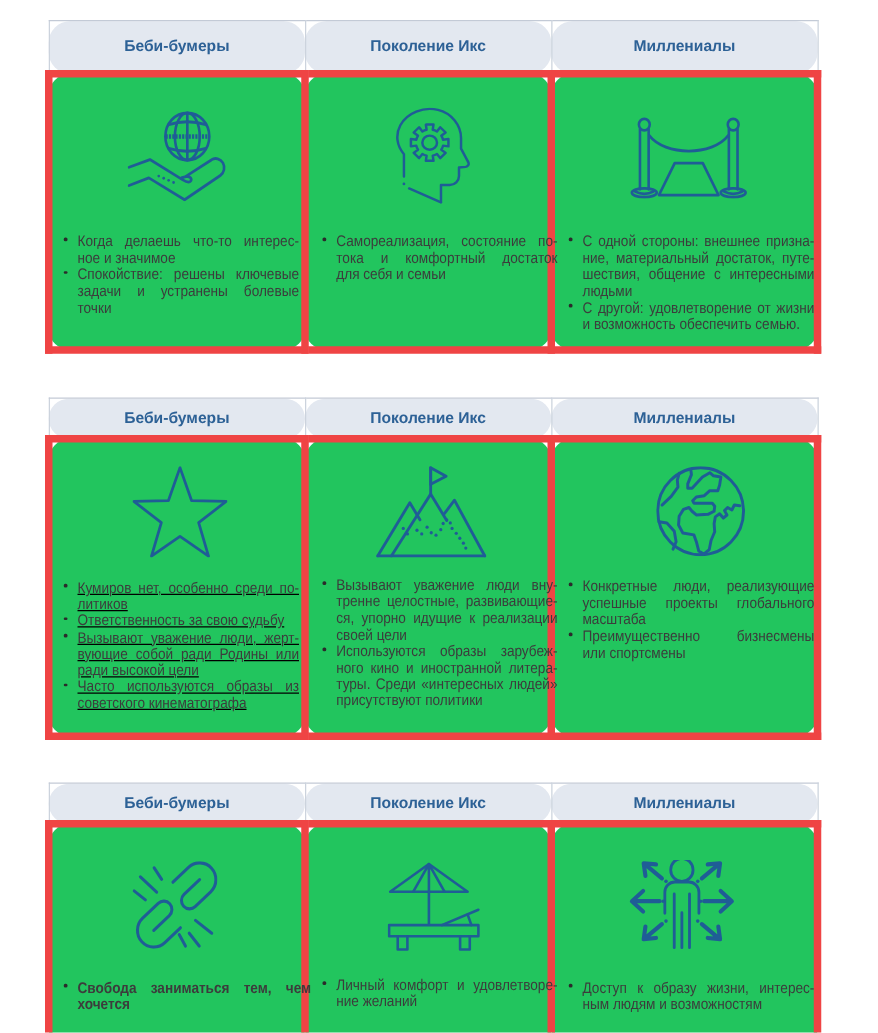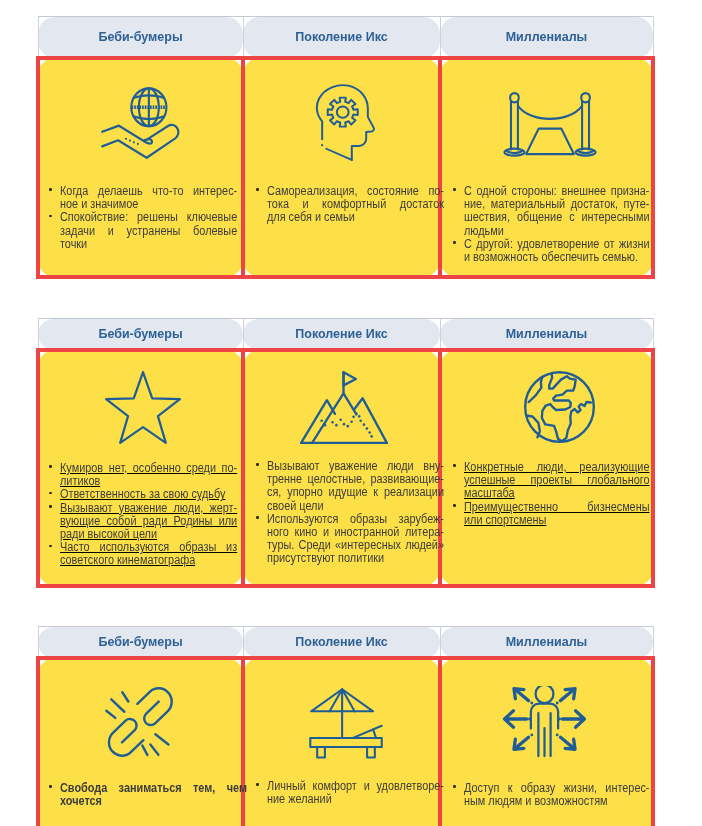--- a/index.html
+++ b/index.html
@@ -7,21 +7,21 @@
        -webkit-font-smoothing:antialiased;}
   .page{position:relative;width:702px;height:826px;}
   .gen-table{position:absolute;left:36px;width:616px;box-sizing:border-box;border-collapse:collapse;table-layout:fixed;}
   .gen-table td,.gen-table th{padding:0;margin:0;border-radius:17px;}
   .t1{top:16px;} .t2{top:318px;} .t3{top:626px;}
   .hdr-cell{background:#e3e8f0;border:1px solid #ccd3dd;border-top-color:#c3cad6;
      text-align:center;vertical-align:middle;
      color:#2d6196;font-weight:bold;font-size:12.5px;letter-spacing:0px;}
   .t1 .hdr-cell{height:39px;}
   .t2 .hdr-cell,.t3 .hdr-cell{height:29px;}
-  .body-cell{background:#fde047;border:4px solid #ef4444;vertical-align:top;}
+  .body-cell{background:#22c55e;border:6px solid #ef4444;vertical-align:top;}
   .t1 .body-cell{height:215px;}
   .t2 .body-cell{height:232px;}
   .t3 .body-cell{height:175px;}
   .c1{width:204px;} .c2{width:196px;} .c3{width:212px;}
 
   .icon-wrap{display:flex;align-items:flex-start;justify-content:center;}
   .icon{display:block;}
   .st{stroke:#1f5d96;fill:none;stroke-width:2.4;stroke-linecap:round;stroke-linejoin:round;}
   .fl{fill:#1f5d96;stroke:none;}
 
@@ -38,21 +38,21 @@
   .ic1c{padding-top:31px;padding-left:7px;}   .ic1c .icon{width:94px;height:66px;}
   .b1a{margin:26px 0 0 9px;--measure:177.2;}
   .b1b{margin:24px 0 0 11px;--measure:177;}
   .b1c{margin:28px 0 0 11px;--measure:185.5;}
 
   .ic2a{padding-top:19px;padding-left:5px;}   .ic2a .icon{width:76px;height:73px;}
   .ic2b{padding-top:19px;padding-left:5px;}   .ic2b .icon{width:88px;height:73px;}
   .ic2c{padding-top:19px;padding-left:26px;}   .ic2c .icon{width:71px;height:72px;}
   .b2a{margin:18px 0 0 9px;text-decoration:underline;--measure:177.2;}
   .b2b{margin:16px 0 0 11px;text-align:right;--measure:177;}
-  .b2c{margin:18px 0 0 11px;text-decoration:underline;--measure:185.5;}
+  .b2c{margin:18px 0 0 11px;--measure:185.5;}
 
   .ic3a{padding-top:27px;padding-right:3px;}   .ic3a .icon{width:68px;height:70px;}
   .ic3b{padding-top:28px;padding-left:8px;}   .ic3b .icon{width:74px;height:73px;}
   .ic3c{padding-top:26px;padding-right:4px;}   .ic3c .icon{width:85px;height:73px;}
   .b3a{margin:25px 0 0 9px;font-weight:bold;--measure:177.2;}
   .b3b{margin:19px 0 0 11px;--measure:177;}
   .b3c{margin:23px 0 0 11px;--measure:185.5;}
 </style>
 </head>
 <body>

